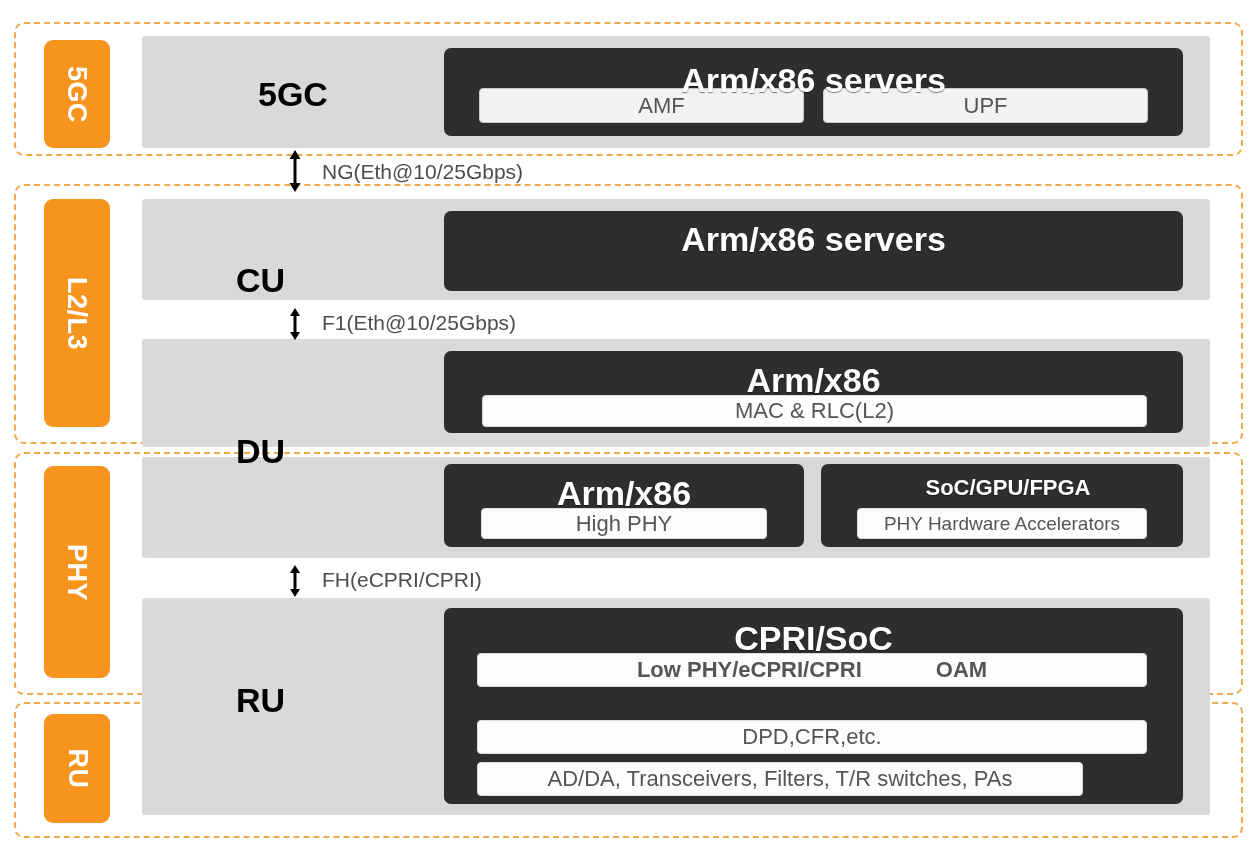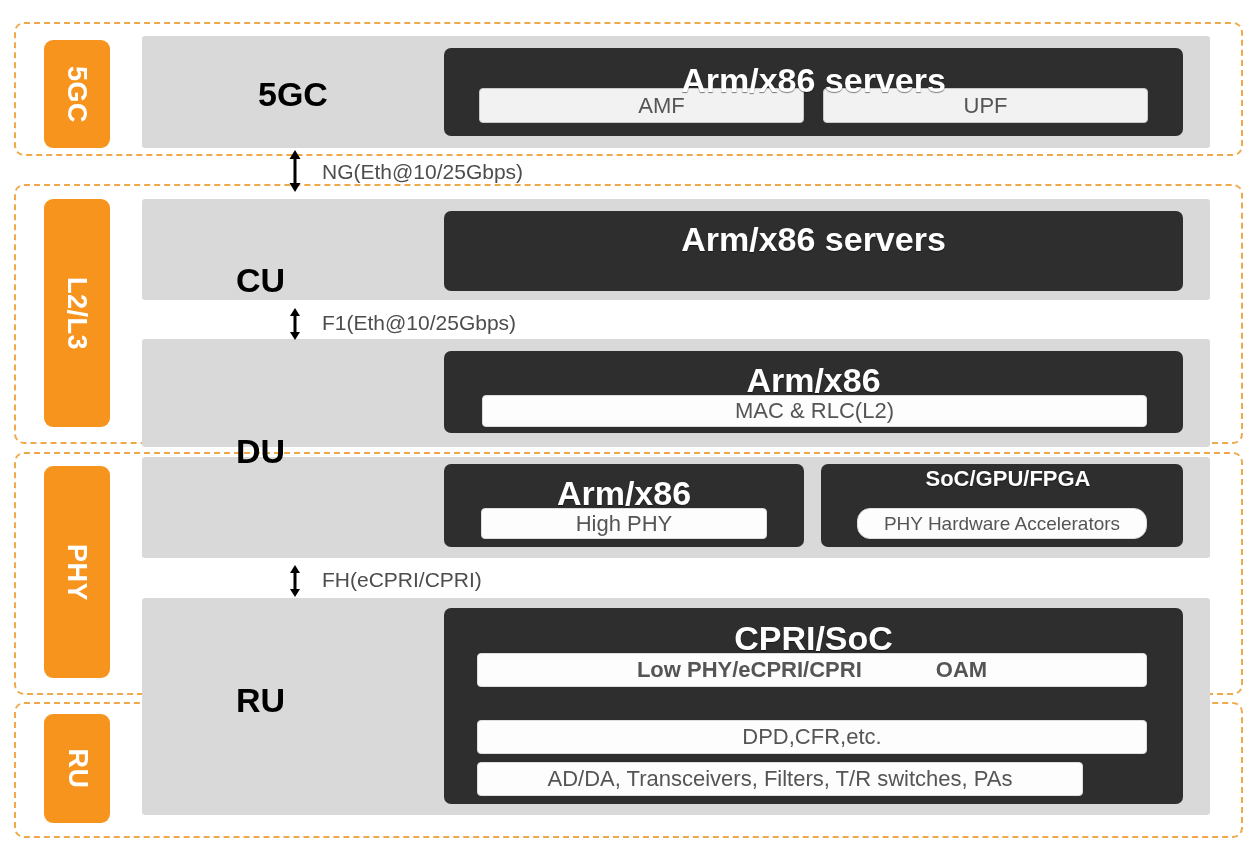--- a/index.html
+++ b/index.html
@@ -166,22 +166,22 @@
     <div class="hw-title" style="top:10px;">Arm/x86</div>
     <div class="slab bright" style="left:38px; top:44px; width:665px; height:32px;">MAC &amp; RLC(L2)</div>
   </div>
 
   <div class="hw" style="left:444px; top:464px; width:360px; height:83px;">
     <div class="hw-title" style="top:10px;">Arm/x86</div>
     <div class="slab bright" style="left:37px; top:44px; width:286px; height:31px;">High PHY</div>
   </div>
 
   <div class="hw" style="left:821px; top:464px; width:362px; height:83px;">
-    <div class="hw-title small" style="top:2px;padding-left:12px;">SoC/GPU/FPGA</div>
-    <div class="slab bright sm" style="left:36px; top:44px; width:290px; height:31px;border-radius:13px;">PHY Hardware Accelerators</div>
+    <div class="hw-title small" style="top:11px;padding-left:12px;">SoC/GPU/FPGA</div>
+    <div class="slab bright sm" style="left:36px; top:44px; width:290px; height:31px;">PHY Hardware Accelerators</div>
   </div>
 
   <div class="hw" style="left:444px; top:608px; width:739px; height:196px;">
     <div class="hw-title" style="top:11px;">CPRI/SoC</div>
 
     <div class="slab bright" style="left:33px; top:45px; width:670px; height:34px;font-weight:bold;">
       <span class="pair">
         <span>Low PHY/eCPRI/CPRI</span>
         <span>OAM</span>
       </span>

